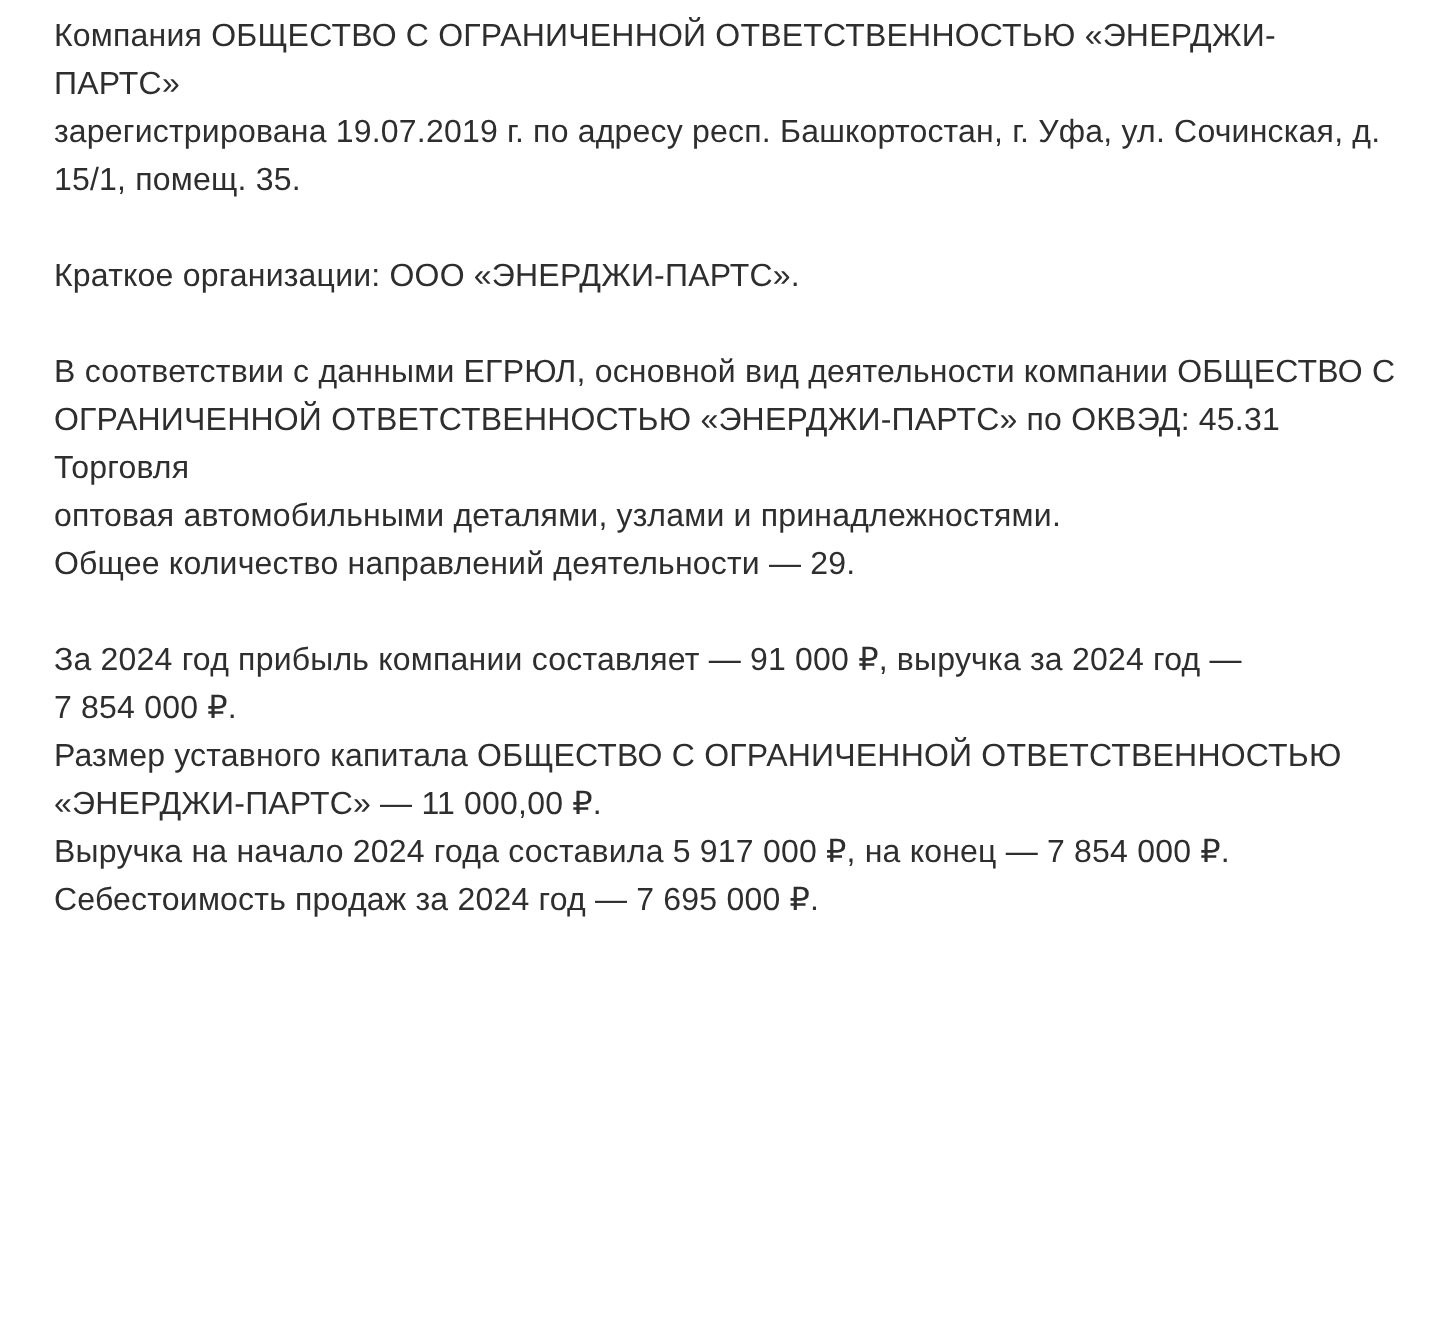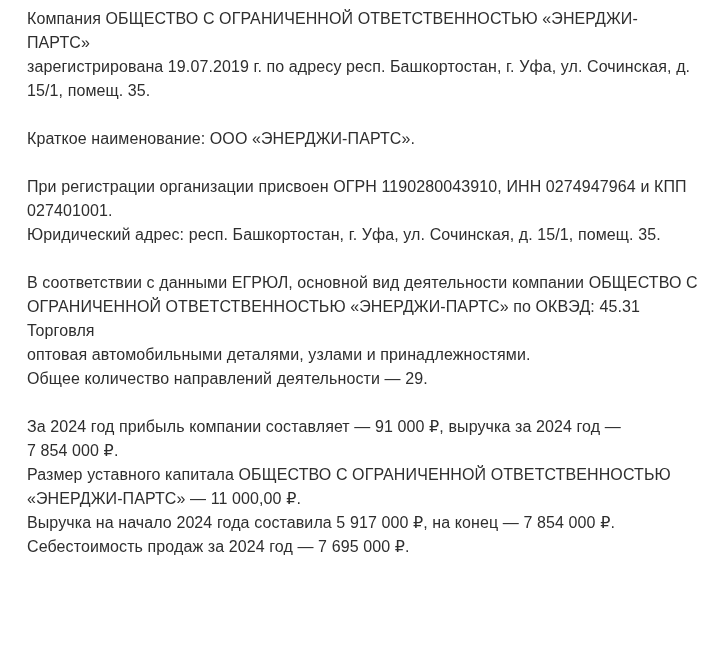--- a/index.html
+++ b/index.html
@@ -33,25 +33,22 @@
   }
 </style>
 </head>
 <body>
 
 <main class="doc">
   <p class="para">Компания ОБЩЕСТВО С ОГРАНИЧЕННОЙ ОТВЕТСТВЕННОСТЬЮ «ЭНЕРДЖИ-ПАРТС»
 зарегистрирована 19.07.2019 г. по адресу респ. Башкортостан, г. Уфа, ул. Сочинская, д.
 15/1, помещ. 35.</p>
 
-  <p class="para">Краткое наименование: ООО «ЭНЕРДЖИ-ПАРТС».</p>
+  <p class="para">Краткое организации: ООО «ЭНЕРДЖИ-ПАРТС».</p>
 
-  <p class="para">При регистрации организации присвоен ОГРН 1190280043910, ИНН 0274947964 и КПП
-027401001.
-Юридический адрес: респ. Башкортостан, г. Уфа, ул. Сочинская, д. 15/1, помещ. 35.</p>
 
 
   <p class="para">В соответствии с данными ЕГРЮЛ, основной вид деятельности компании ОБЩЕСТВО С
 ОГРАНИЧЕННОЙ ОТВЕТСТВЕННОСТЬЮ «ЭНЕРДЖИ-ПАРТС» по ОКВЭД: 45.31 Торговля
 оптовая автомобильными деталями, узлами и принадлежностями.
 Общее количество направлений деятельности — 29.</p>
 
   <p class="para">За 2024 год прибыль компании составляет — 91 000 ₽, выручка за 2024 год —
 7 854 000 ₽.
 Размер уставного капитала ОБЩЕСТВО С ОГРАНИЧЕННОЙ ОТВЕТСТВЕННОСТЬЮ

